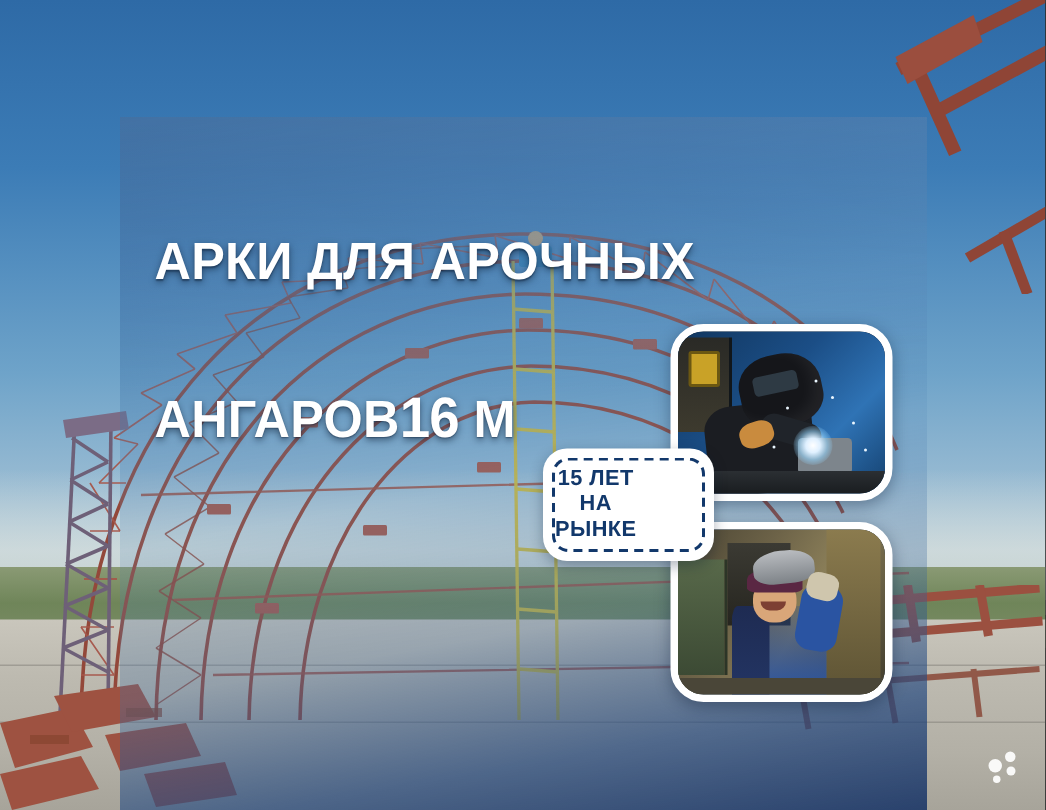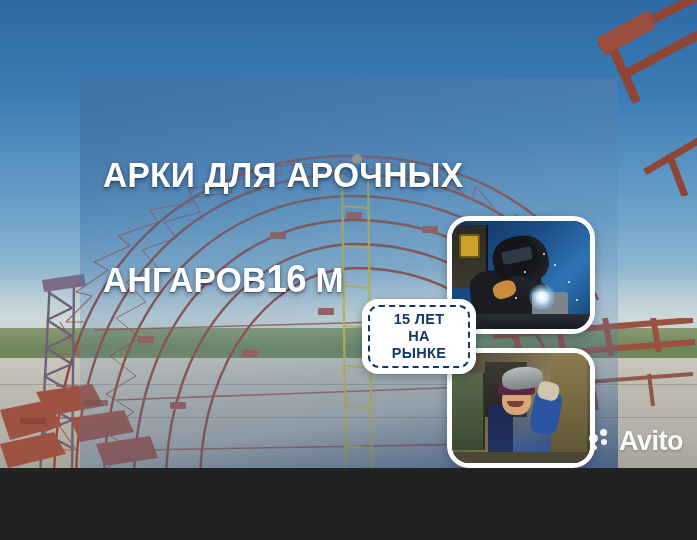--- a/index.html
+++ b/index.html
@@ -1,19 +1,19 @@
 <!DOCTYPE html>
 <html lang="ru"><head>
 <meta charset="utf-8">
 <title>Avito listing image</title>
 <style>
   html,body{margin:0;padding:0;background:#222;}
   *{box-sizing:border-box;}
   #stage{
-    position:relative;width:697px;height:468px;overflow:hidden;
+    position:relative;width:697px;height:540px;overflow:hidden;
     font-family:"Liberation Sans","DejaVu Sans",sans-serif;
     background:#404040;
   }
 
   
   .bg{position:absolute;inset:0;overflow:hidden;}
   .sky{
     position:absolute;left:0;top:0;width:100%;height:74%;
     background:linear-gradient(180deg,#2e6aa6 0%,#3c7cb6 28%,#6ea3c9 62%,#a8c4d6 88%,#c2cfd3 100%);
   }
@@ -113,21 +113,21 @@
   .p-floor{position:absolute;left:0;bottom:0;width:100%;height:10%;background:#4a4638;}
 
   
   #badge{
     position:absolute;left:362px;top:299px;width:114px;height:75px;
     background:#ffffff;border-radius:16px;
     box-shadow:0 3px 9px rgba(8,24,48,.32);
   }
   #badge .dash{
     position:absolute;inset:6px;border:2px dashed #12386b;border-radius:11px;
-    display:flex;align-items:center;justify-content:center;
+    display:flex;align-items:center;
   }
   #badge .btxt{
     color:#12386b;font-weight:700;font-size:14.5px;line-height:17px;
     text-align:center;letter-spacing:.3px;white-space:pre-line;
   }
 
   
   #pill{
     position:absolute;left:100px;top:390px;width:296px;height:74px;
     background:#ffffff;border-radius:40px;
@@ -331,16 +331,15 @@
   </div>
 
 
   <div id="watermark">
     <span class="wm-dots">
       <i style="left:0;top:5px;width:9px;height:9px;"></i>
       <i style="left:11px;top:0;width:7px;height:7px;"></i>
       <i style="left:12px;top:10px;width:6px;height:6px;"></i>
       <i style="left:3px;top:16px;width:5px;height:5px;"></i>
     </span>
-    <span class="wm-word">Avito</span>
   </div>
 
 </div>
 
 </body></html>

